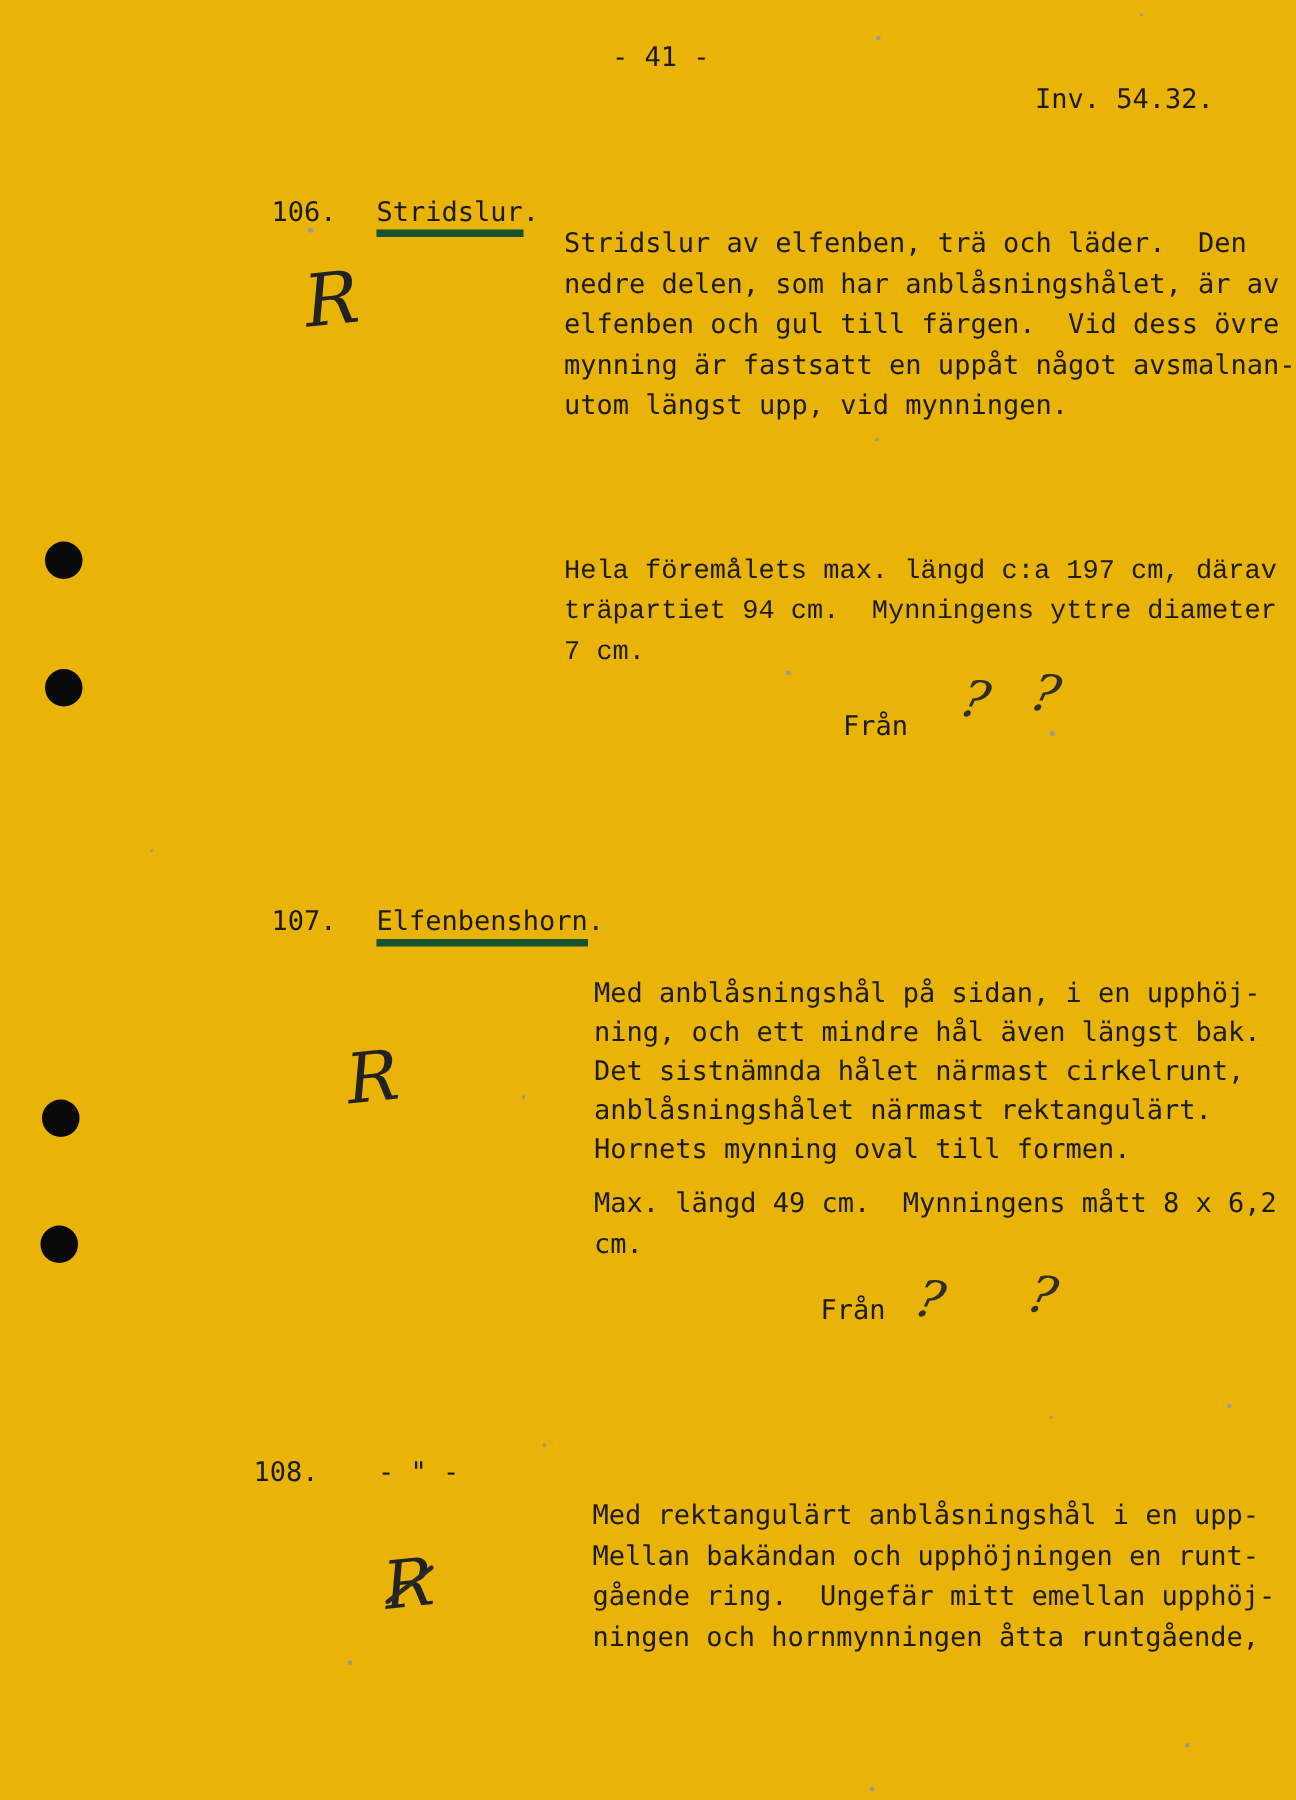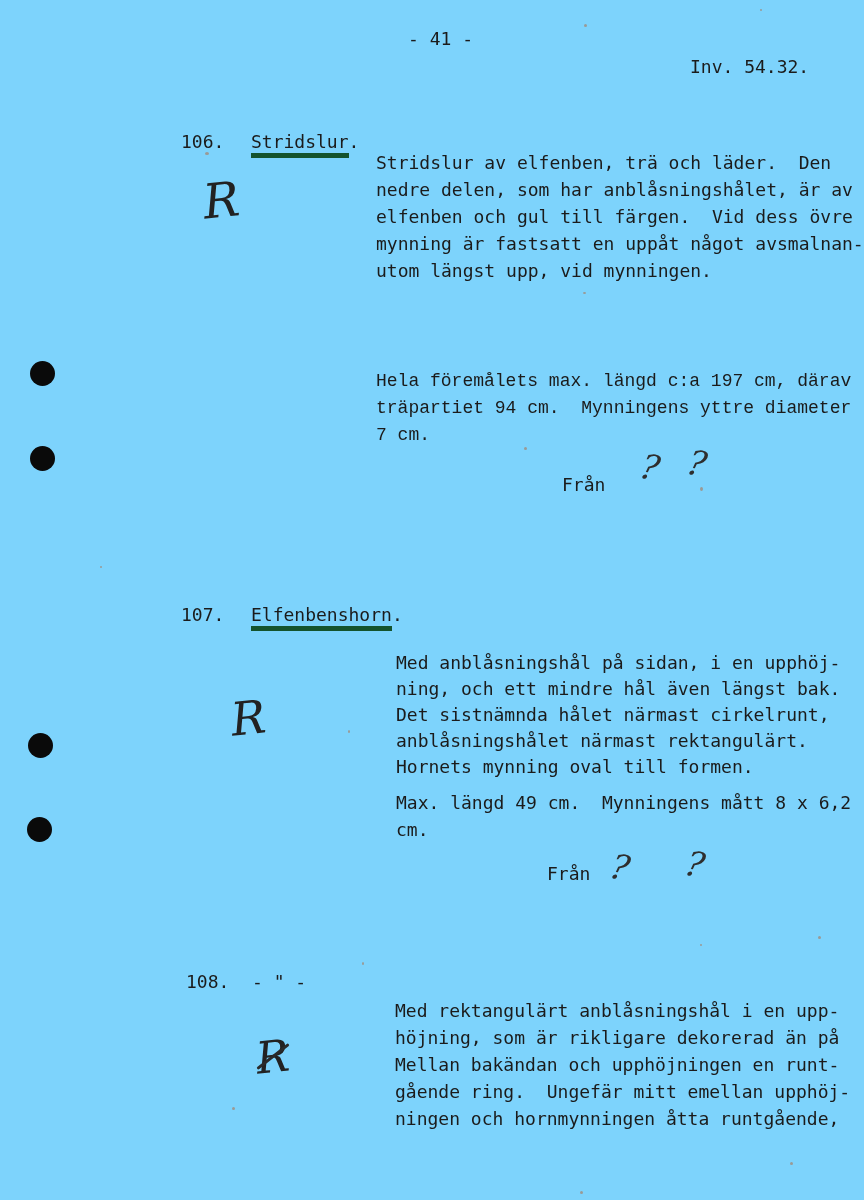--- a/index.html
+++ b/index.html
@@ -1,18 +1,18 @@
 <!DOCTYPE html>
 <html><head>
 <meta charset="utf-8">
 <style>
   html,body{margin:0;padding:0;background:#e8e8e8;}
   .sheet{
     position:relative;width:864px;height:1200px;margin:0 auto;
-    background:#7dd3fc;overflow:hidden;
+    background:#eab308;overflow:hidden;
     font-family:"DejaVu Sans Mono","Liberation Mono",monospace;
     color:#1b1b1b;
   }
   .abs{position:absolute;}
   .tline{white-space:pre;font-size:18px;line-height:27px;letter-spacing:0px;}
   .tline107{line-height:26px;}
   .heading{font-size:18px;line-height:27px;white-space:pre;}
   .underlined{border-bottom:5px solid #14532d;padding-bottom:1px;}
   .margin-mark{
     font-family:"DejaVu Serif","Liberation Serif",serif;
@@ -91,31 +91,30 @@
       <div class="tline">Max. längd 49 cm.  Mynningens mått 8 x 6,2</div>
       <div class="tline">cm.</div>
     </div>
 
     <div class="abs tline" style="left:547px;top:860px;">Från</div>
     <span class="qmark" style="left:611px;top:850px;">?</span>
     <span class="qmark" style="left:686px;top:847px;">?</span>
   </section>
 
   <section>
-    <div class="abs heading" style="left:186px;top:968px;">108.</div>
+    <div class="abs heading" style="left:169px;top:968px;">108.</div>
     <div class="abs heading" style="left:252px;top:968px;">- " -</div>
 
     <div class="abs" style="left:256px;top:1035px;">
       <span class="margin-mark" style="font-size:44px;display:inline-block;">R</span>
       <span class="strike-line" style="left:-3px;top:20px;"></span>
     </div>
 
     <div class="abs" style="left:395px;top:997px;">
       <div class="tline">Med rektangulärt anblåsningshål i en upp-</div>
-      <div class="tline">höjning, som är rikligare dekorerad än på</div>
       <div class="tline">Mellan bakändan och upphöjningen en runt-</div>
       <div class="tline">gående ring.  Ungefär mitt emellan upphöj-</div>
       <div class="tline">ningen och hornmynningen åtta runtgående,</div>
     </div>
   </section>
 
   <div class="speck" style="left:584px;top:24px;width:3px;height:3px;"></div>
   <div class="speck" style="left:760px;top:9px;width:2px;height:2px;"></div>
   <div class="speck" style="left:205px;top:152px;width:4px;height:3px;"></div>
   <div class="speck" style="left:583px;top:292px;width:3px;height:2px;"></div>

